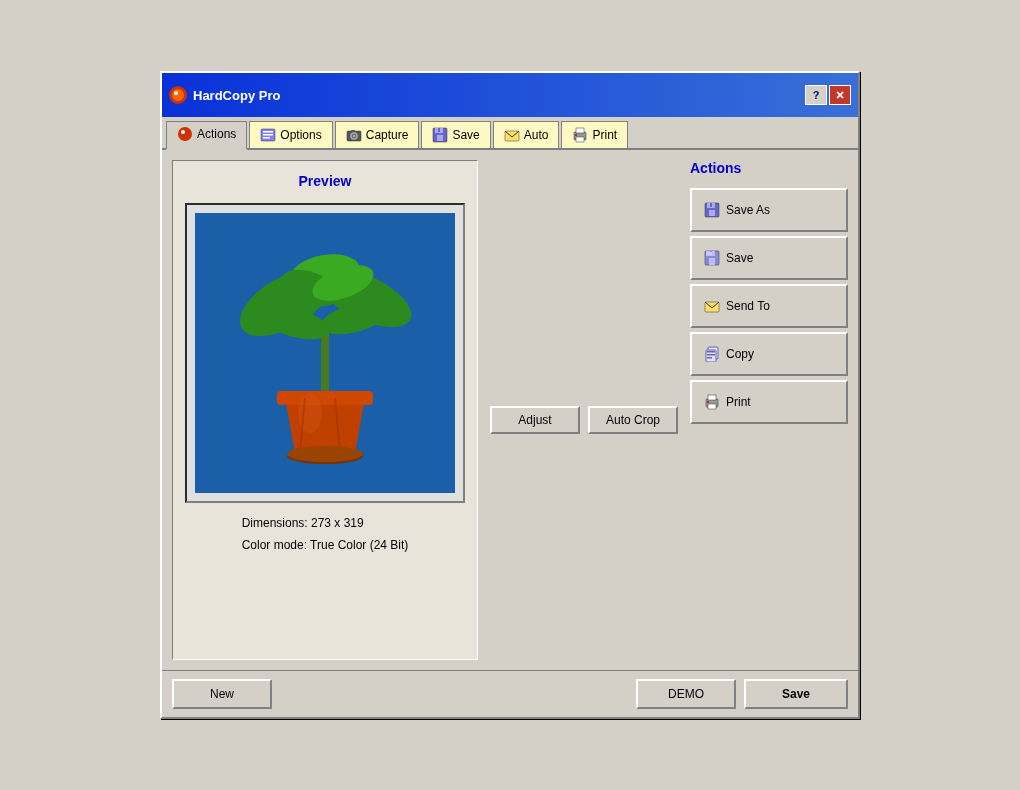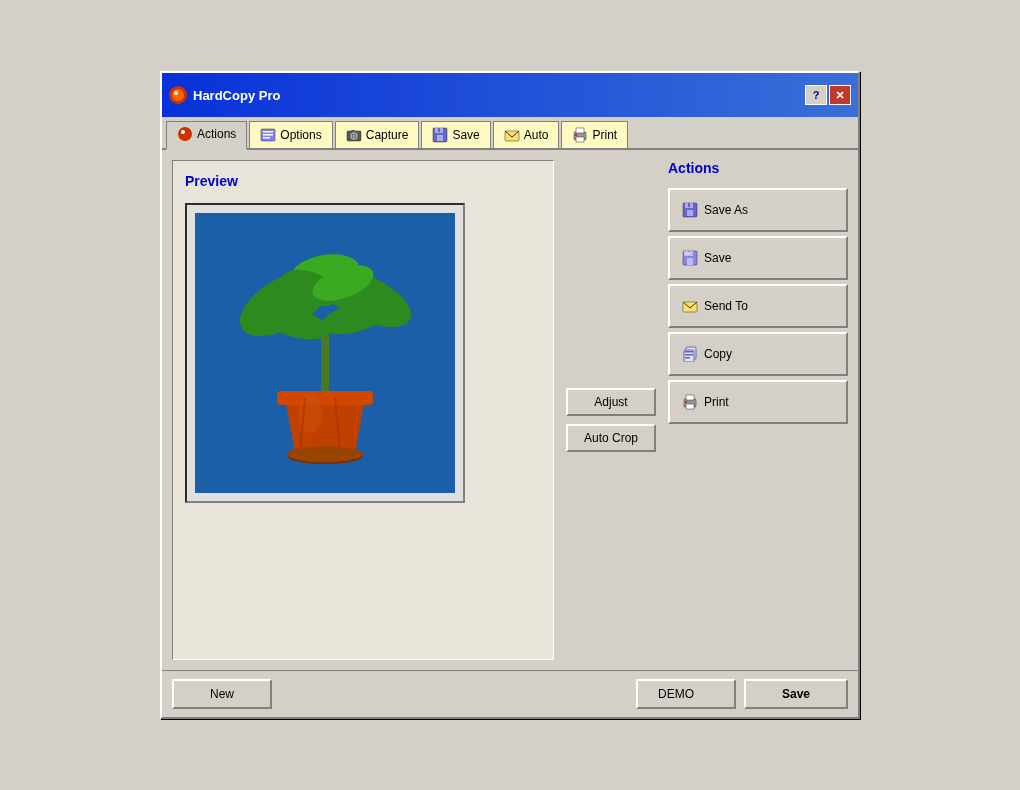--- a/index.html
+++ b/index.html
@@ -136,20 +136,21 @@
     .preview-panel {
       flex: 1;
       background: #e8e4da;
       border: 1px solid #808080;
       border-right-color: #fff;
       border-bottom-color: #fff;
       padding: 12px;
       display: flex;
       flex-direction: column;
       gap: 10px;
+      align-items: center;
     }
 
     .preview-title {
       color: #0000cc;
       font-size: 14px;
       font-weight: bold;
       margin-bottom: 4px;
     }
 
     .preview-image-container {
@@ -170,21 +171,21 @@
 
     .preview-info {
       font-size: 12px;
       color: #000;
       line-height: 1.8;
     }
 
     
     .middle-buttons {
       display: flex;
-      flex-direction: column;
+      flex-direction: row;
       gap: 8px;
       padding-top: 20px;
       justify-content: center;
       align-items: center;
     }
 
     
     .actions-panel {
       width: 180px;
       display: flex;
@@ -267,21 +268,21 @@
       border: 2px solid;
       border-top-color: #ffffff;
       border-left-color: #ffffff;
       border-right-color: #808080;
       border-bottom-color: #808080;
       padding: 6px 20px;
       cursor: pointer;
       font-size: 12px;
       font-family: inherit;
       min-width: 100px;
-      text-align: left;
+      text-align: center;
     }
   </style>
 </head>
 <body>
 
 <div class="window">
 
   <div class="titlebar">
     <div class="titlebar-left">
       <div class="title-icon">
@@ -396,20 +397,22 @@
 
           <line x1="110" y1="185" x2="105" y2="238" stroke="#a03000" stroke-width="2" opacity="0.5"></line>
           <line x1="140" y1="185" x2="145" y2="238" stroke="#a03000" stroke-width="2" opacity="0.5"></line>
 
           <ellipse cx="130" cy="243" rx="38" ry="8" fill="#7a3000"></ellipse>
           <ellipse cx="130" cy="241" rx="38" ry="8" fill="#994400"></ellipse>
         </svg>
       </div>
 
       <div class="preview-info">
+        <div>Dimensions: 273 x 319</div>
+        <div>Color mode: True Color (24 Bit)</div>
       </div>
     </div>
 
     <div class="middle-buttons">
       <button class="win-btn win-btn-sm">
         <span>Adjust</span>
       </button>
       <button class="win-btn win-btn-sm">
         <span>Auto Crop</span>
       </button>

